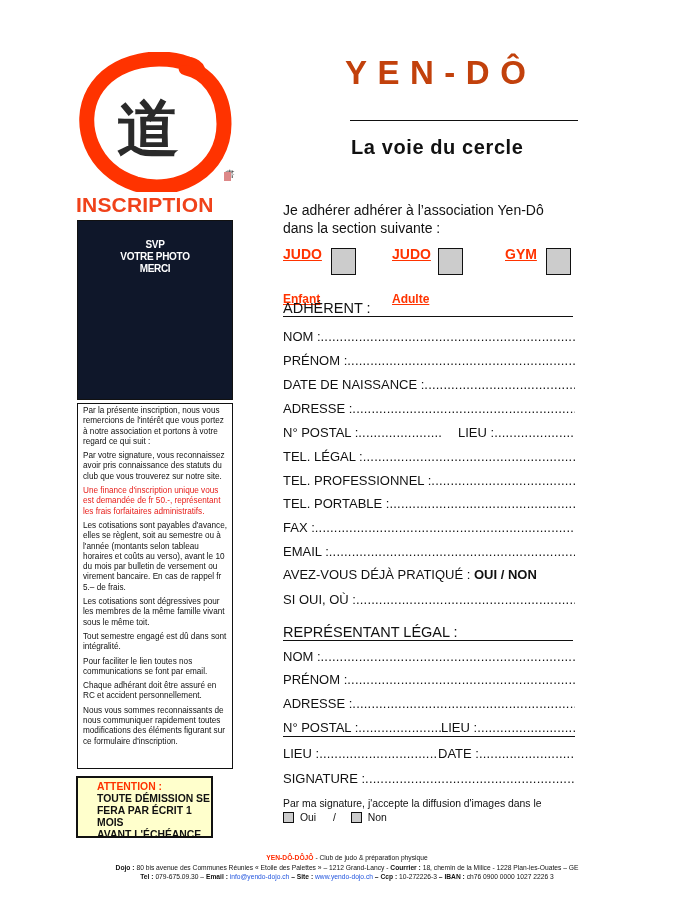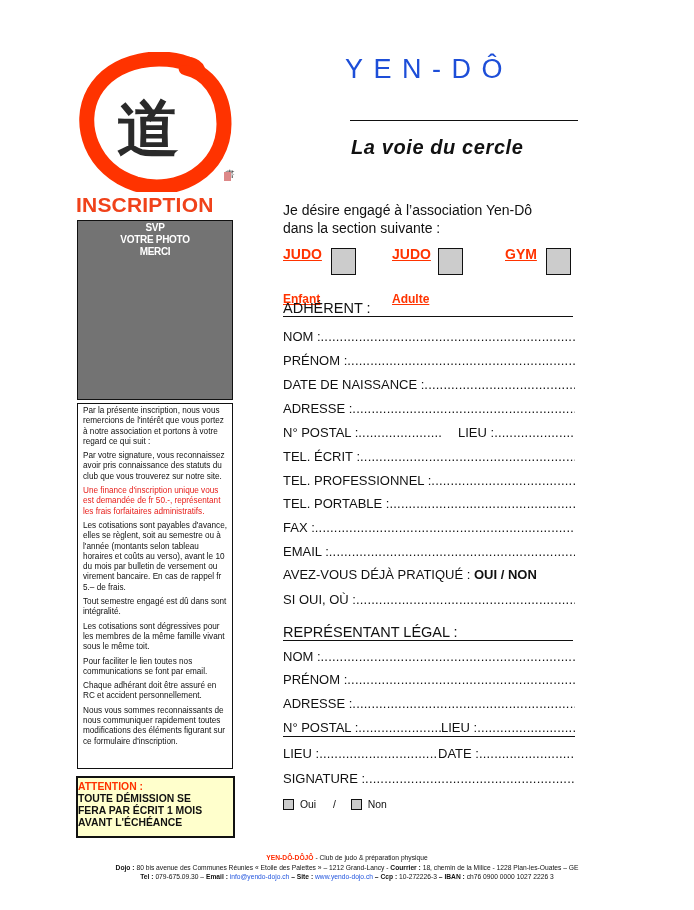--- a/index.html
+++ b/index.html
@@ -7,41 +7,41 @@
          font-family: "Liberation Sans", sans-serif; color: #111; }
   .abs { position: absolute; }
 
   
   .logo { left: 74px; top: 52px; width: 170px; height: 140px; }
 
   .inscription { left: 76px; top: 193px; width: 160px; text-align: left;
     font-weight: bold; font-size: 21px; color: #f0421a; letter-spacing: 0.2px; }
 
   .photo-box { left: 77px; top: 220px; width: 156px; height: 180px;
-    background: #737373; border: 1px solid #111; box-sizing: border-box;
+    background: #0f172a; border: 1px solid #111; box-sizing: border-box;
     color: #fff; font-weight: bold; font-size: 10px; text-align: center; line-height: 12px;
-    padding-top: 1px; }
+    padding-top: 18px; }
   .photo-box div { letter-spacing: -0.3px; }
 
   .info-box { left: 77px; top: 403px; width: 156px; height: 366px;
     border: 1px solid #111; box-sizing: border-box; padding: 2px 3px 0 5px;
     font-size: 8.2px; line-height: 10.3px; color: #111; }
   .info-box p { margin: 0 0 4px 0; }
   .info-box p.red { color: #e8201c; }
 
-  .attention-box { left: 76px; top: 776px; width: 159px; height: 62px;
+  .attention-box { left: 76px; top: 776px; width: 137px; height: 62px;
     border: 2px solid #111; box-sizing: border-box; background: #ffffcc;
-    padding: 3px 0 0 0; font-weight: bold; font-size: 10.4px; line-height: 12px; }
+    padding: 3px 0 0 19px; font-weight: bold; font-size: 10.4px; line-height: 12px; }
   .attention-box .att-title { color: #ff3300; }
 
   
-  .brand-title { left: 345px; top: 54px; width: 240px; font-size: 27px; font-weight: normal;
-    color: #1d4ed8; letter-spacing: 10.5px; white-space: nowrap; }
+  .brand-title { left: 345px; top: 54px; width: 240px; font-size: 33px; font-weight: bold;
+    color: #c2410c; letter-spacing: 10.5px; white-space: nowrap; }
   .title-rule { left: 350px; top: 120px; width: 228px; height: 1px; background: #111; }
-  .subtitle { left: 351px; top: 136px; font-size: 20px; font-weight: bold; font-style: italic;
+  .subtitle { left: 351px; top: 136px; font-size: 20px; font-weight: bold; 
     letter-spacing: 0.6px; white-space: nowrap; }
 
   
   .intro { left: 283px; top: 201px; width: 310px; font-size: 14px; line-height: 18px; color: #111; }
 
   .section-choice { top: 247px; }
   .choice-label { color: #ff3300; font-weight: bold; font-size: 14px; line-height: 15px; text-decoration: underline; }
   .choice-label .sub { font-size: 12px; display: block; margin-top: 30px; }
   .checkbox-big { width: 25px; height: 27px; background: #cccccc; border: 1px solid #111; box-sizing: border-box; }
 
@@ -81,40 +81,40 @@
   <div>SVP</div>
   <div>VOTRE PHOTO</div>
   <div>MERCI</div>
 </div>
 
 <div class="abs info-box">
   <p>Par la présente inscription, nous vous remercions de l'intérêt que vous portez à notre association et portons à votre regard ce qui suit :</p>
   <p>Par votre signature, vous reconnaissez avoir pris connaissance des statuts du club que vous trouverez sur notre site.</p>
   <p class="red">Une finance d'inscription unique vous est demandée de fr 50.-, représentant les frais forfaitaires administratifs.</p>
   <p>Les cotisations sont payables d'avance, elles se règlent, soit au semestre ou à l'année (montants selon tableau horaires et coûts au verso), avant le 10 du mois par bulletin de versement ou virement bancaire. En cas de rappel fr 5.– de frais.</p>
+  <p>Les cotisations sont dégressives pour les membres de la même famille vivant sous le même toit.</p>
   <p>Tout semestre engagé est dû dans sont intégralité.</p>
-  <p>Les cotisations sont dégressives pour les membres de la même famille vivant sous le même toit.</p>
   <p>Pour faciliter le lien toutes nos communications se font par email.</p>
   <p>Chaque adhérant doit être assuré en RC et accident personnellement.</p>
   <p>Nous vous sommes reconnaissants de nous communiquer rapidement toutes modifications des éléments figurant sur ce formulaire d'inscription.</p>
 </div>
 
 <div class="abs attention-box">
   <div class="att-title">ATTENTION :</div>
   <div>TOUTE DÉMISSION SE</div>
   <div>FERA PAR ÉCRIT 1 MOIS</div>
   <div>AVANT L'ÉCHÉANCE</div>
 </div>
 
 <div class="abs brand-title">YEN-DÔ</div>
 <div class="abs title-rule"></div>
 <div class="abs subtitle">La voie du cercle</div>
 
 <div class="abs intro">
-  <div>Je désire engagé à l’association Yen-Dô</div>
+  <div>Je adhérer adhérer à l’association Yen-Dô</div>
   <div>dans la section suivante :</div>
 </div>
 
 <div class="abs section-choice choice-label" style="left:283px;">
   <span>JUDO</span>
   <span class="sub">Enfant</span>
 </div>
 <div class="abs checkbox-big" style="left:331px; top:248px;"></div>
 
 <div class="abs section-choice choice-label" style="left:392px;">
@@ -143,21 +143,21 @@
   <div class="row" style="top:100px;">
     <span>ADRESSE :</span><span class="dots">..........................................................................................</span>
   </div>
   <div class="row" style="top:124px; width:160px;">
     <span>N° POSTAL :</span><span class="dots">.......................</span>
   </div>
   <div class="row" style="top:124px; left:175px; width:117px;">
     <span>LIEU :</span><span class="dots">..........................................................................................</span>
   </div>
   <div class="row" style="top:148px;">
-    <span>TEL. ÉCRIT :</span><span class="dots">..........................................................................................</span>
+    <span>TEL. LÉGAL :</span><span class="dots">..........................................................................................</span>
   </div>
   <div class="row" style="top:172px;">
     <span>TEL. PROFESSIONNEL :</span><span class="dots">..........................................................................................</span>
   </div>
   <div class="row" style="top:195px;">
     <span>TEL. PORTABLE :</span><span class="dots">..........................................................................................</span>
   </div>
   <div class="row" style="top:219px;">
     <span>FAX :</span><span class="dots">..........................................................................................</span>
   </div>
@@ -196,20 +196,21 @@
   </div>
   <div class="row" style="top:121px; left:155px; width:137px;">
     <span>DATE :</span><span class="dots">..........................................................................................</span>
   </div>
   <div class="row" style="top:146px;">
     <span>SIGNATURE :</span><span class="dots">..........................................................................................</span>
   </div>
 </div>
 
 <div class="abs consent">
+  <div>Par ma signature, j'accepte la diffusion d'images dans le</div>
   <div style="margin-top:1px;">
     <span class="small-check"></span>
     <span style="margin-left:3px;">Oui</span>
     <span style="margin:0 12px 0 14px;">/</span>
     <span class="small-check"></span>
     <span style="margin-left:3px;margin-top:47px;">Non</span>
   </div>
 </div>
 
 <div class="abs footer" style="top:853px;">

